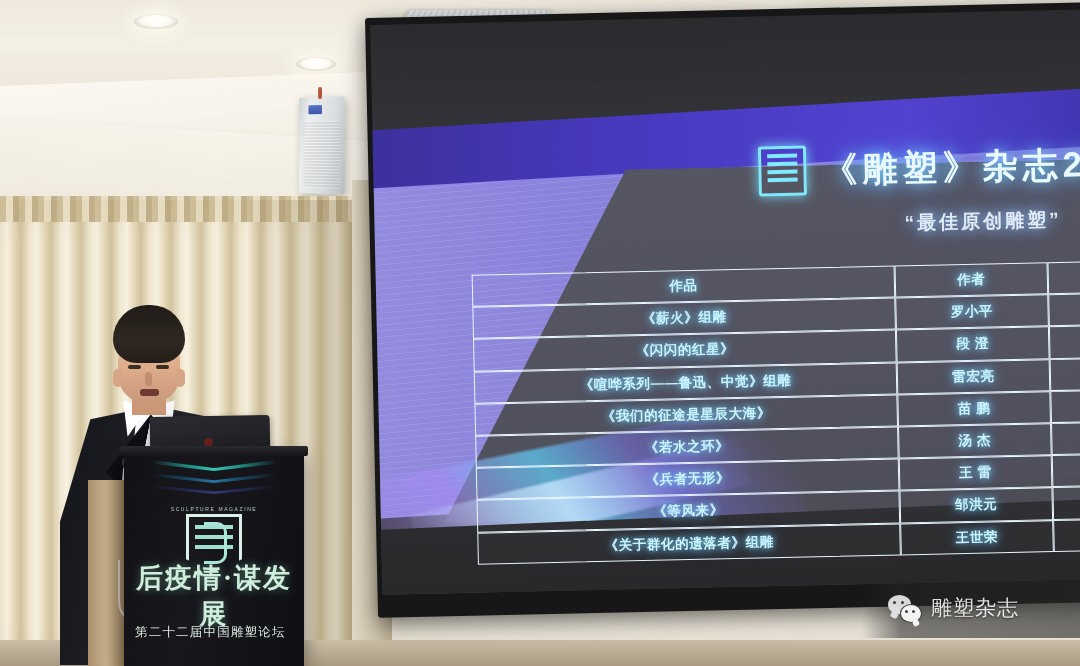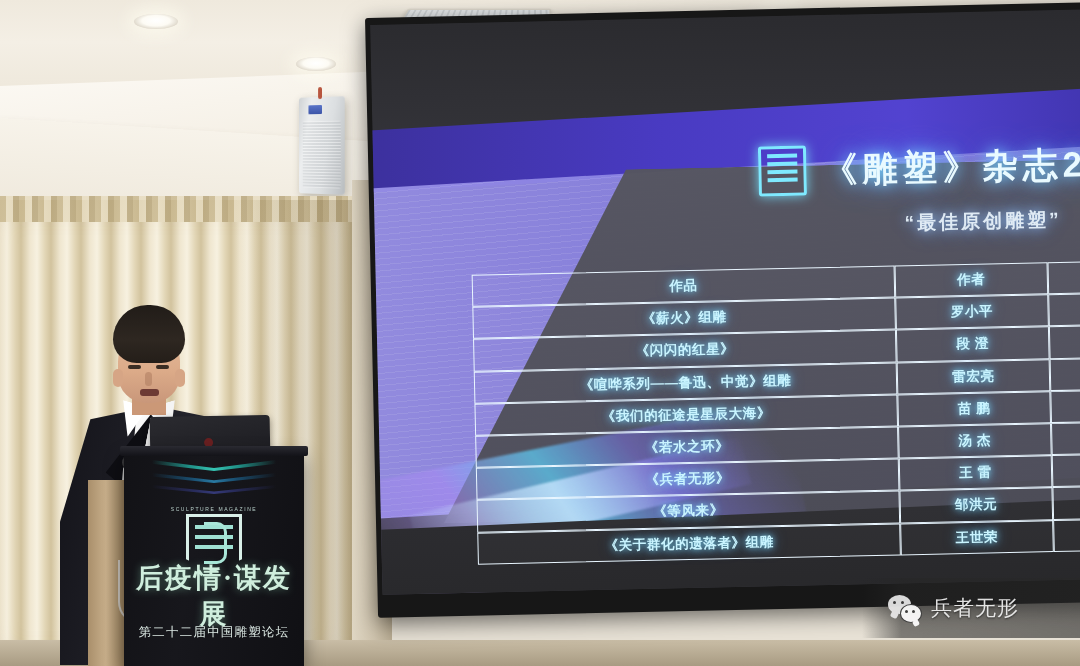--- a/index.html
+++ b/index.html
@@ -286,22 +286,22 @@
     position:absolute;left:0;right:0;top:108px;text-align:center;
     font-family:"Liberation Serif","DejaVu Serif",serif;
     font-size:27px;font-weight:bold;letter-spacing:2px;
     color:#cfeedd;text-shadow:0 0 8px rgba(150,230,195,.45);
   }
   .pod-t2{
     position:absolute;left:0;right:0;top:146px;text-align:center;
     font-size:17px;font-weight:bold;letter-spacing:2px;color:#e8f3ee;
   }
   .pod-t3{
-    position:absolute;left:0;right:0;top:172px;text-align:center;
-    font-size:12.5px;letter-spacing:1.2px;color:#dce9e4;
+    position:absolute;left:0;right:0;top:172px;
+    font-size:12.5px;letter-spacing:1.2px;color:#dce9e4;padding-left:11px;
   }
   .pod-stand{
     position:absolute;left:88px;top:480px;width:40px;height:186px;
     background:linear-gradient(90deg,#a98f6b,#c7ae8a 45%,#8d7552);
   }
   .laptop{
     position:absolute;left:150px;top:416px;width:120px;height:44px;
     background:linear-gradient(170deg,#2b2b30,#1b1b20);
     border-radius:4px 4px 1px 1px;transform:rotate(-1deg);
     box-shadow:0 3px 7px rgba(0,0,0,.4);
@@ -502,16 +502,16 @@
   <div class="wm-bg"></div>
   <div class="watermark">
     <div class="wx">
       <div class="b1"></div>
       <div class="b2"></div>
       <div class="e e1"></div>
       <div class="e e2"></div>
       <div class="e e3"></div>
       <div class="e e4"></div>
     </div>
-    <div class="wm-text">兵者无形</div>
+    <div class="wm-text">雕塑杂志</div>
   </div>
 
 </div>
 
 </body></html>

